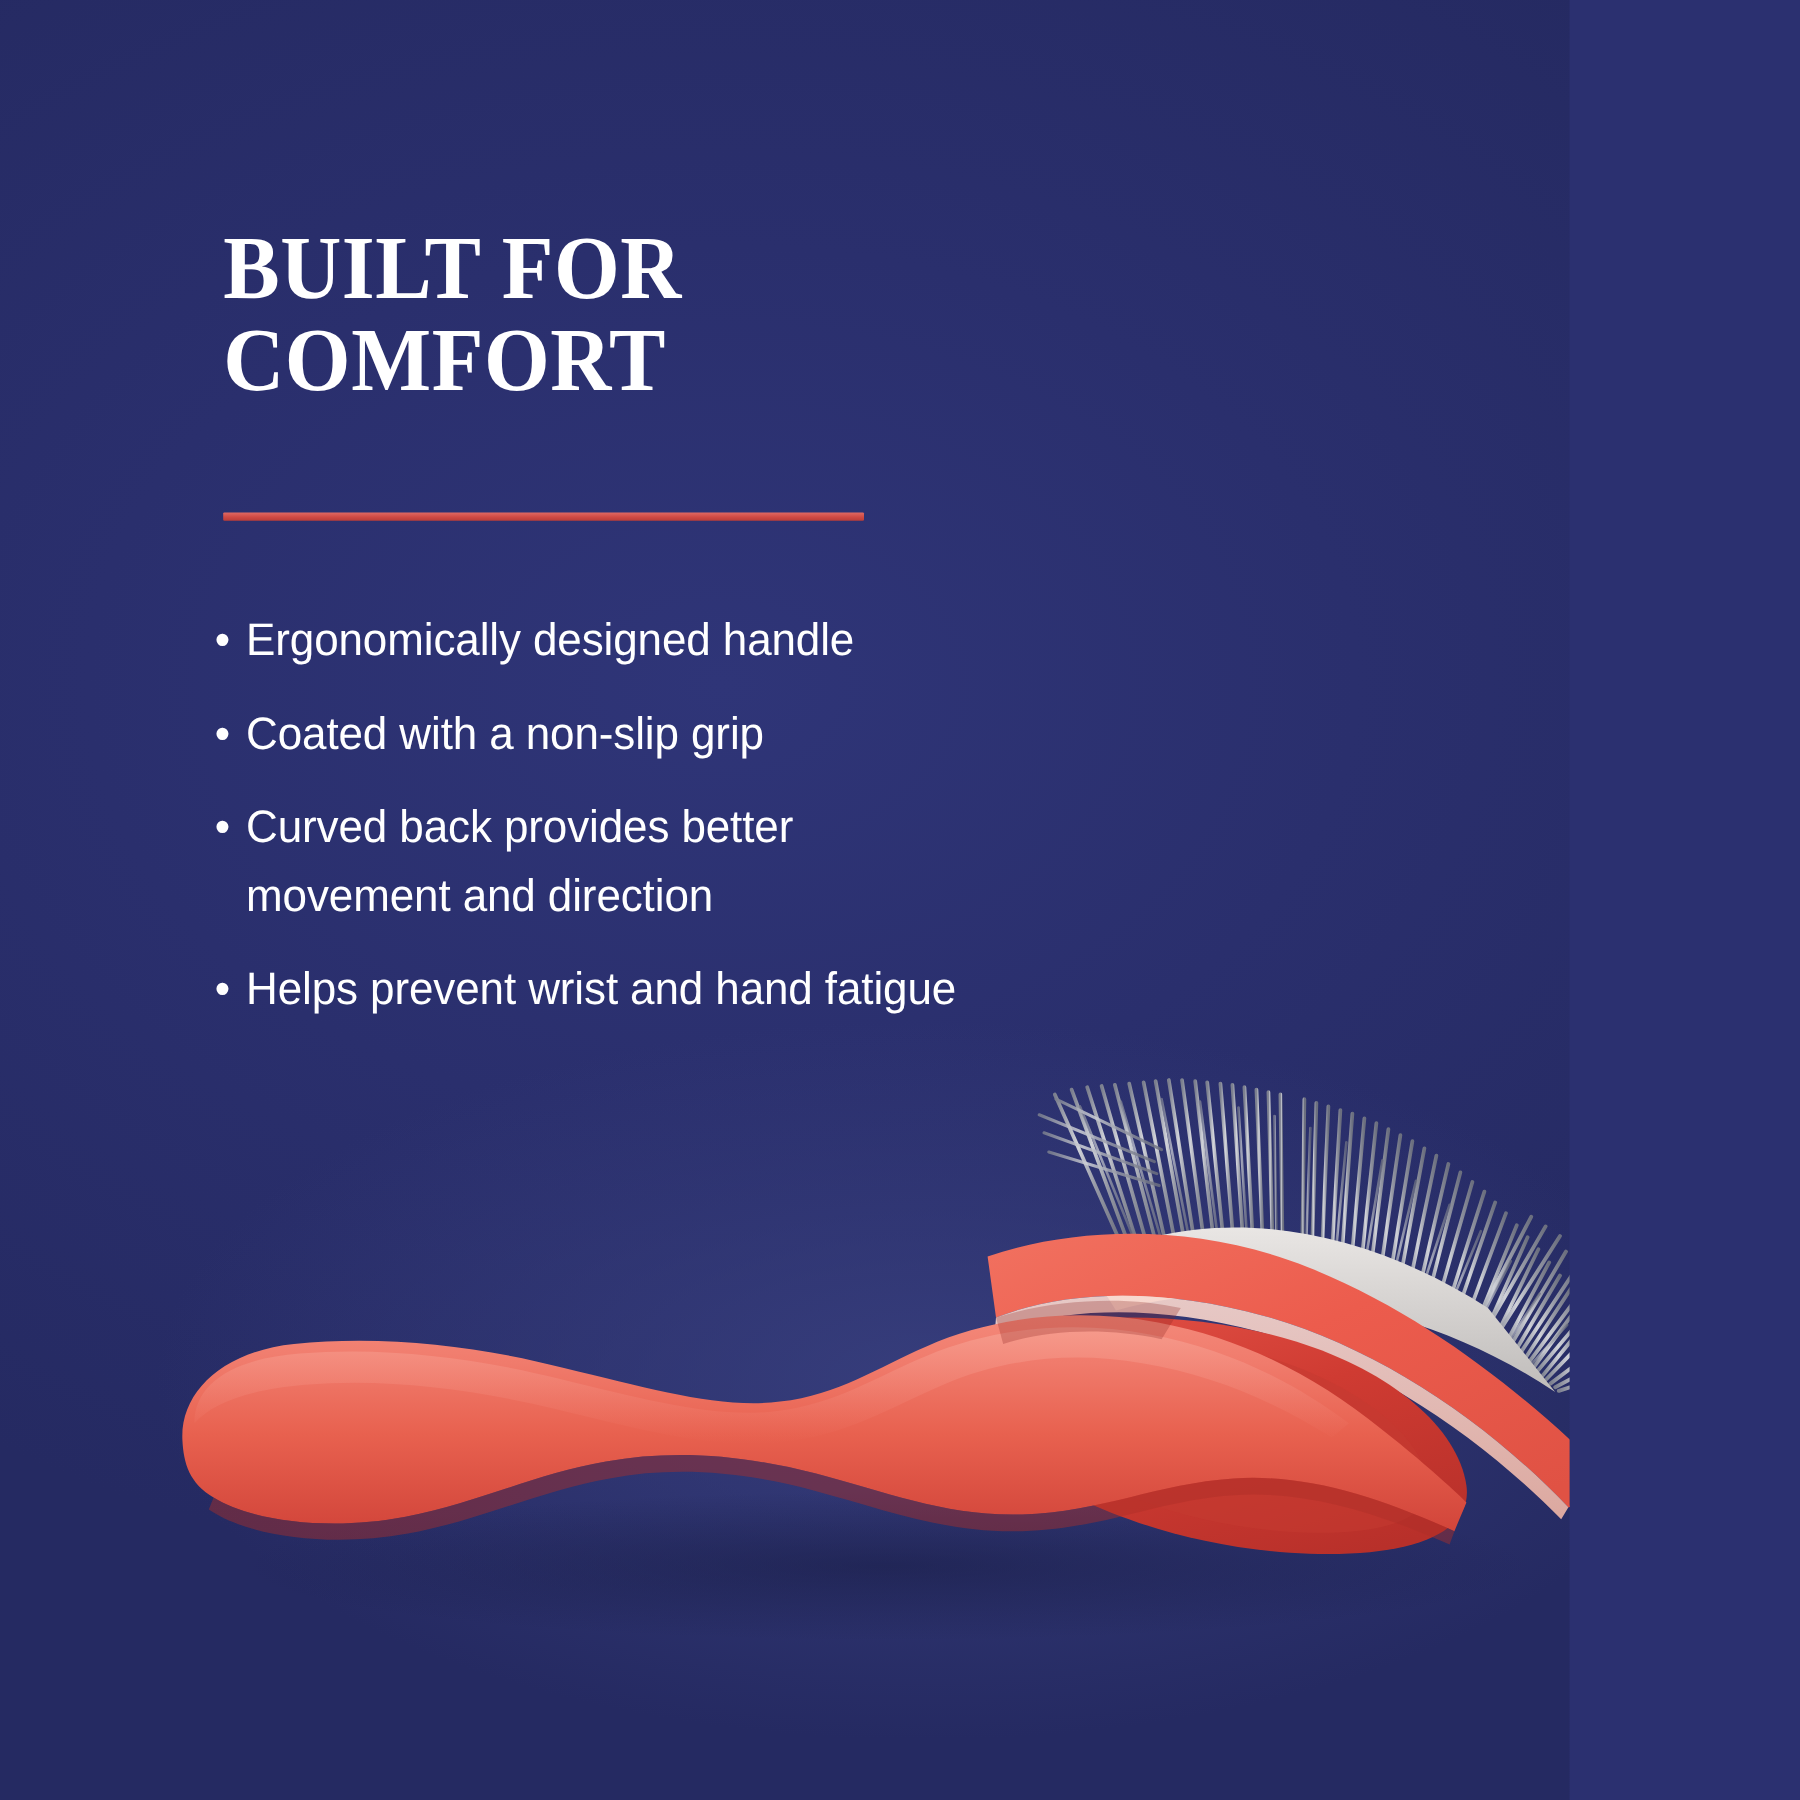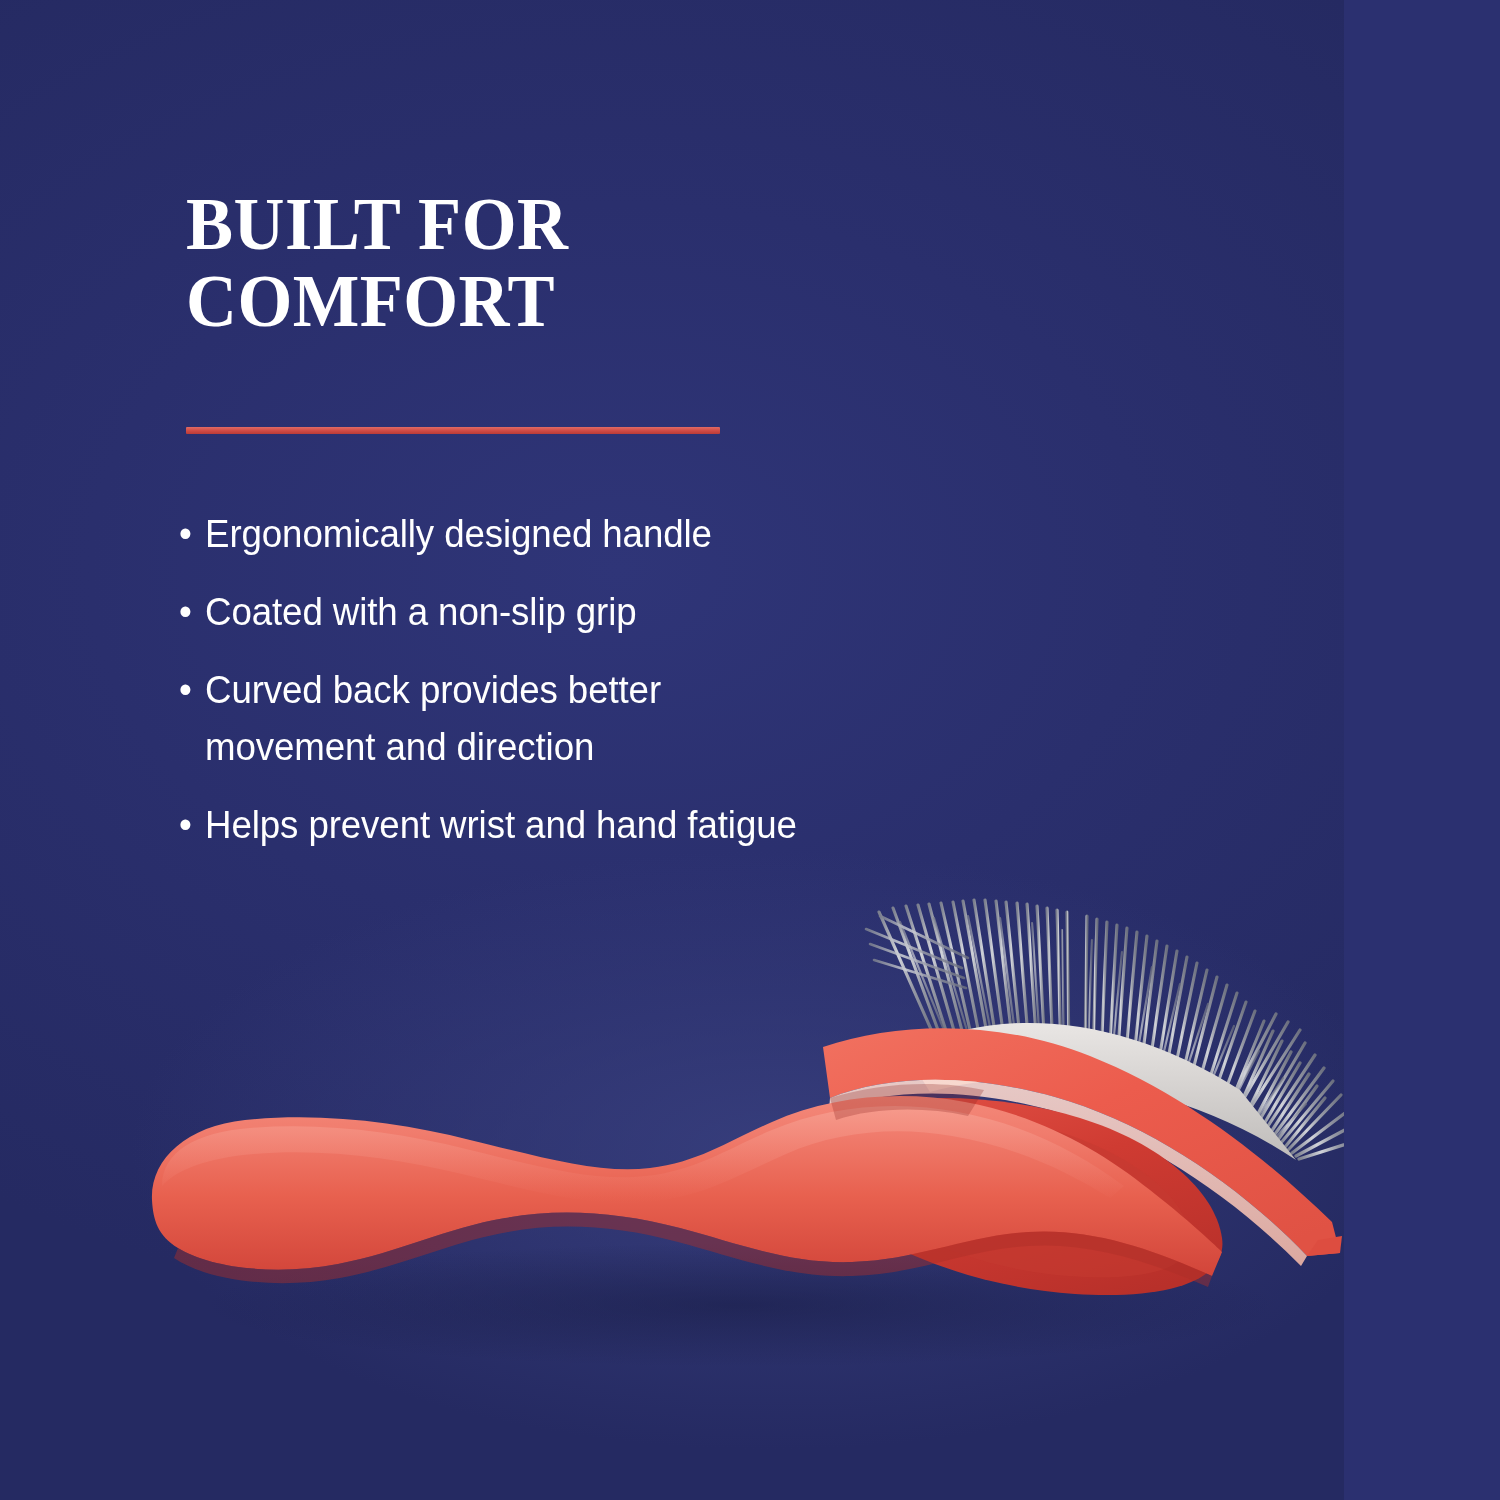--- a/index.html
+++ b/index.html
@@ -6,21 +6,20 @@
   body{
     width:1500px;height:1500px;overflow:hidden;
     font-family:"Liberation Sans", sans-serif;
     background:#2b3070;
   }
   #stage{
     position:relative;width:1308px;height:1500px;
     background:
       radial-gradient(ellipse 1100px 760px at 46% 38%, #2f3578 0%, #2a2f6d 48%, #252a62 100%);
     overflow:hidden;
-    padding-left:36px;
   }
 
   
   .copy{position:absolute;left:186px;top:186px;width:860px;}
 
   .headline{
     font-family:"Liberation Serif", serif;
     font-weight:700;
     color:#ffffff;
     font-size:75px;

